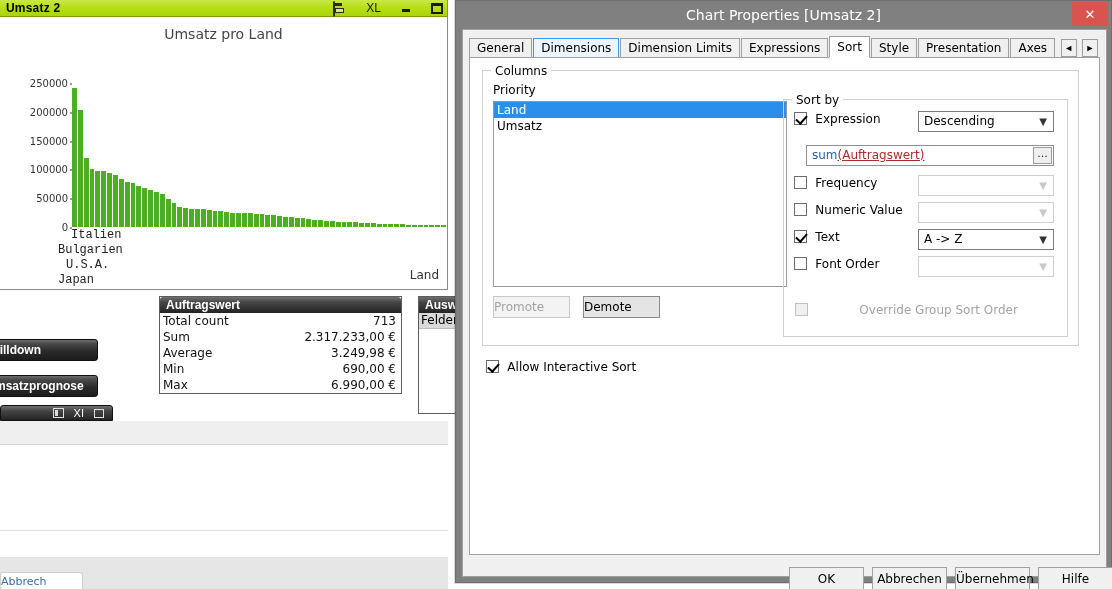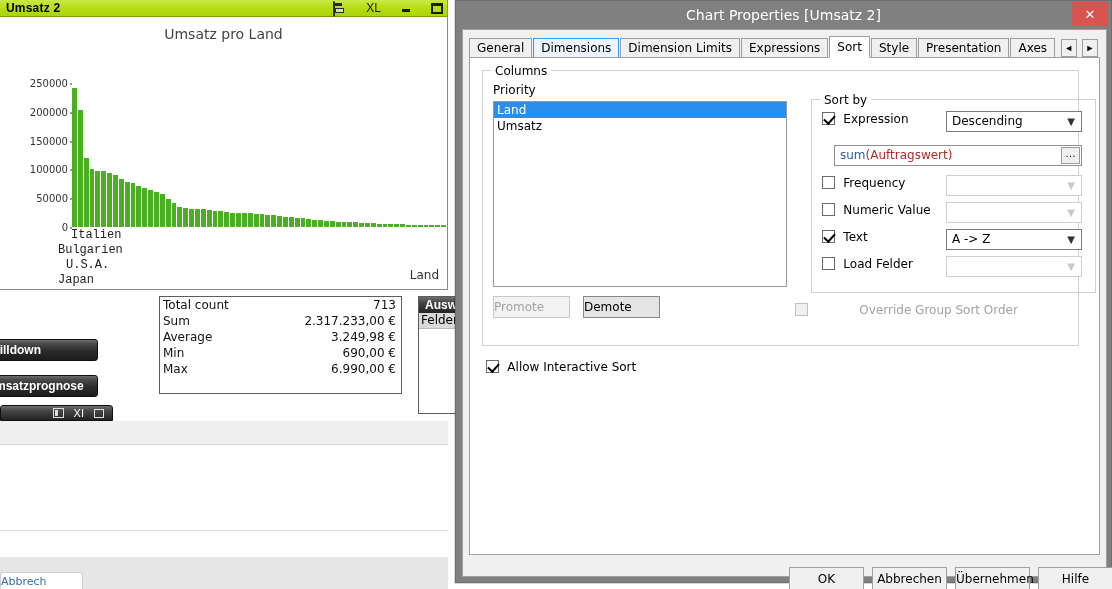--- a/index.html
+++ b/index.html
@@ -208,21 +208,21 @@
   .btn {
     border: 1px solid #a0a0a0; background: #f0f0f0; font-size: 12px;
     height: 22px; line-height: 20px; text-align: left; color: #000;
     font-family:"DejaVu Sans", sans-serif;
   }
   .btn.disabled { color: #a3a3a3; border-color:#c8c8c8; background:#f3f3f3; }
   #btn-promote { position:absolute; left: 10px; top: 225px; width: 77px; }
   #btn-demote  { position:absolute; left: 100px; top: 225px; width: 77px;
                  background:#e4e4e4; border-color:#888; }
 
-  #gb-sortby { left: 328px; top: 28px; width: 285px; height: 194px; padding-left: 44px; }
+  #gb-sortby { left: 300px; top: 28px; width: 285px; height: 238px; padding-left: 44px; }
   .row { position: absolute; left: 10px; height: 22px; }
   .cb { display:inline-block; width: 13px; height: 13px; border:1px solid #6b6b6b;
         background:#fff; vertical-align: middle; position: relative; }
   .cb.checked::after {
     content: ""; position: absolute; left: 3px; top: 0px; width: 5px; height: 9px;
     border: solid #000; border-width: 0 2px 2px 0; transform: rotate(42deg);
   }
   .cb.dis { border-color:#c0c0c0; background:#f0f0f0; }
   .cb-label { font-size: 12px; margin-left: 5px; vertical-align: middle;
               font-family:"DejaVu Sans", sans-serif; }
@@ -239,21 +239,21 @@
     font-size: 10px; color:#333;
   }
   .combo.dis .chev { color:#c9c9c9; }
 
   #expr-field {
     position: absolute; left: 22px; top: 45px; width: 248px; height: 21px;
     border: 1px solid #8f8f8f; background: #fff; font-size: 12px; line-height: 19px;
     padding-left: 5px; font-family:"DejaVu Sans", sans-serif;
   }
   #expr-field .fn { color: #2a5db0; }
-  #expr-field .arg { color: #b02a2a; }
+  #expr-field .arg { color: #b02a2a; text-decoration: underline; }
   #expr-dots {
     position:absolute; right: 1px; top: 1px; width: 19px; height: 17px;
     border:1px solid #9b9b9b; background:#efefef; font-size:11px;
     text-align:center; line-height: 12px; color:#222;
   }
 
   #row-override { position: absolute; left: 312px; top: 231px; }
 
   #row-allow-sort { position: absolute; left: 16px; top: 301px; }
 
@@ -384,20 +384,21 @@
     <div class="qv-button" id="qb0" style="left:-12px; top:339px; width:110px;">rilldown</div>
     <div class="qv-button" id="qb1" style="left:-12px; top:375px; width:110px;">msatzprognose</div>
 
     <div id="mini-widget">
       <span class="mini-ico sheet"></span>
       <span class="mini-xl">XI</span>
       <span class="mini-min"></span>
     </div>
 
     <div id="stats-box">
+      <div id="stats-caption">Auftragswert</div>
       <div id="stats-rows">
           <div class="stats-row">
             <span>Total count</span>
             <span>713</span>
           </div>
           <div class="stats-row">
             <span>Sum</span>
             <span>2.317.233,00 €</span>
           </div>
           <div class="stats-row">
@@ -497,21 +498,21 @@
               <span class="cb checked"></span>
               <span class="cb-label">Text</span>
             </div>
             <div class="combo" style="left:134px; top:129px; width:136px;">
               <span>A -&gt; Z</span>
               <span class="chev">▼</span>
             </div>
 
             <div class="row" style="top:156px;">
               <span class="cb"></span>
-              <span class="cb-label">Load Felder</span>
+              <span class="cb-label">Font Order</span>
             </div>
             <div class="combo dis" style="left:134px; top:156px; width:136px;">
               <span></span>
               <span class="chev">▼</span>
             </div>
           </div>
 
           <div id="row-override">
             <span class="cb dis"></span>
             <span class="cb-label dis">Override Group Sort Order</span>

